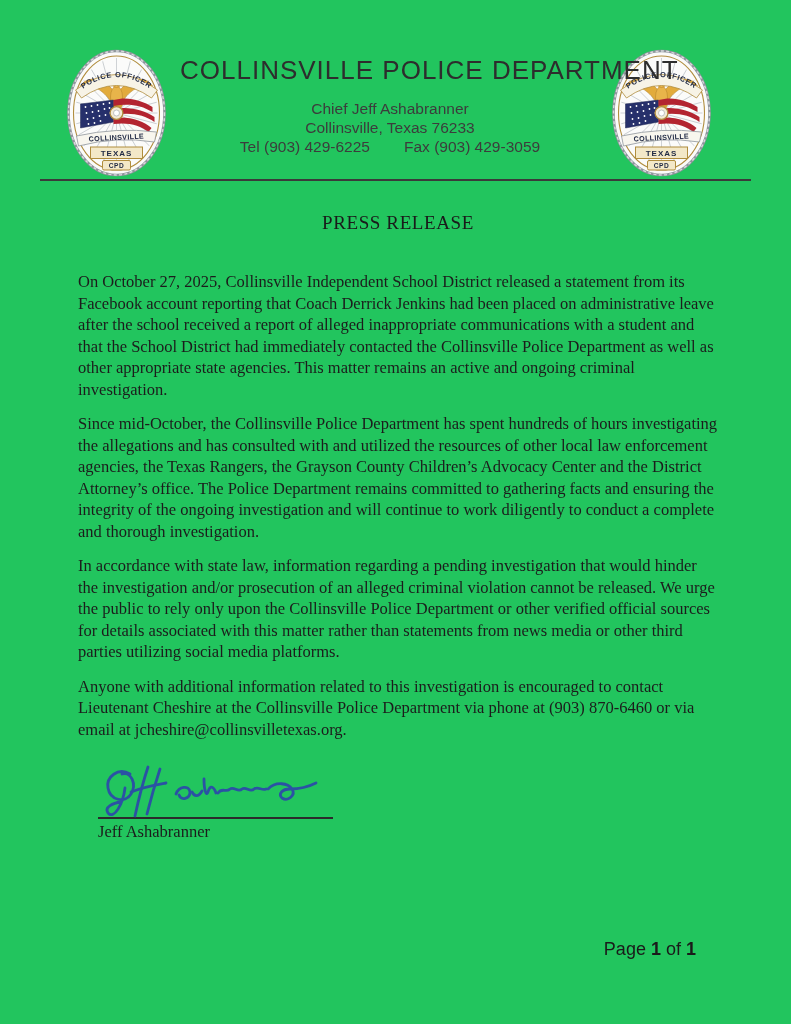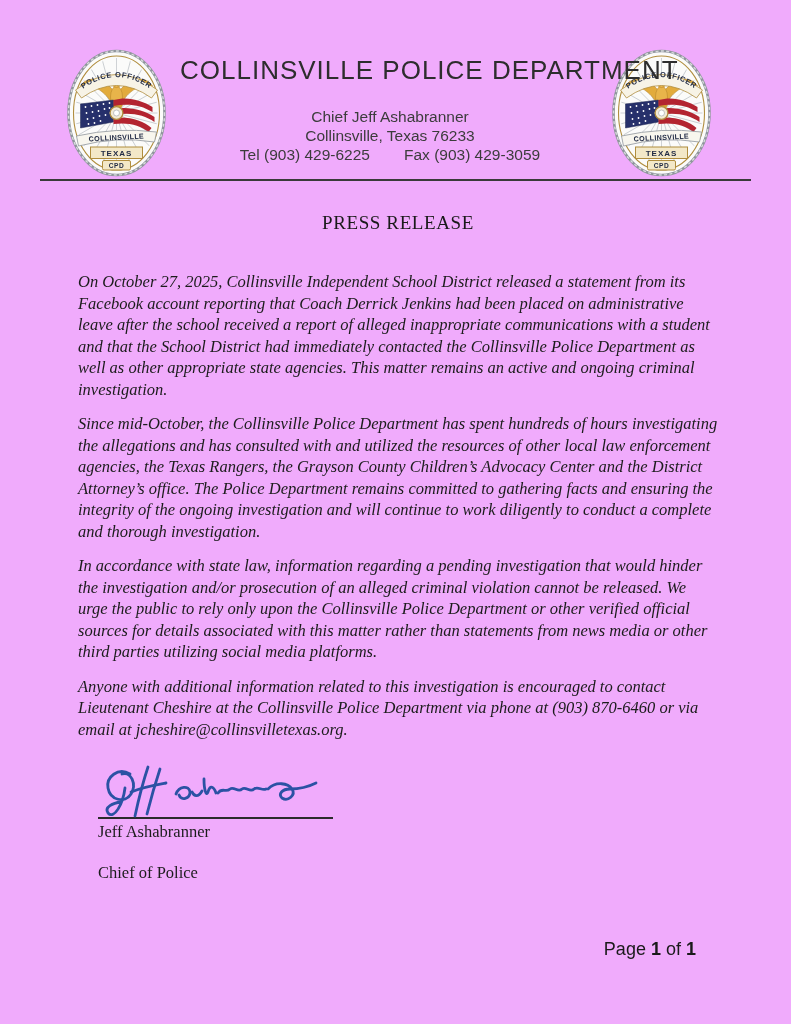--- a/index.html
+++ b/index.html
@@ -4,51 +4,51 @@
 <style>
   * { margin: 0; padding: 0; box-sizing: border-box; }
   html, body { background: #ffffff; }
   body {
     width: 791px; height: 1024px;
     position: relative;
     font-family: "Liberation Serif", serif;
     color: #1e1e1e;
     overflow: hidden;
   }
-  .page { position: absolute; inset: 0; background: #f0abfc; }
+  .page { position: absolute; inset: 0; background: #22c55e; }
 
   
   .letterhead { position: absolute; top: 0; left: 0; right: 0; height: 184px; }
   .badge { position: absolute; top: 47px; width: 113px; height: 132px; }
   .badge.left  { left: 60px; }
   .badge.right { left: 605px; }
   .head-text {
     position: absolute; top: 55px; left: 180px; width: 420px;
     text-align: center;
     font-family: "Liberation Sans", sans-serif;
   }
   .dept-title {
     font-size: 26px; font-weight: 400; letter-spacing: 1px;
     color: #2d2d2d; white-space: nowrap;
   }
-  .head-sub { margin-top: 21px; font-size: 15.5px; line-height: 19px; color: #3c3c3c; }
+  .head-sub { margin-top: 13px; font-size: 15.5px; line-height: 19px; color: #3c3c3c; }
   .telfax span { display: inline-block; }
   .telfax .gap { width: 34px; }
   .rule {
     position: absolute; top: 179px; left: 40px; width: 711px; height: 2px;
     background: #3a3a3a;
   }
 
   
   .content { position: absolute; left: 78px; top: 212px; width: 640px; }
   .pr-title {
     text-align: center; font-weight: normal; font-size: 19px;
     letter-spacing: 0.6px; color: #1a1a1a;
   }
-  .paras { margin-top: 37px; font-style: italic; }
+  .paras { margin-top: 37px; }
   .paras p {
     font-size: 16.5px; line-height: 21.5px; color: #1c1c1c;
     margin-bottom: 13px; text-align: left;
   }
 
   
   .sig-block { margin-top: 22px; margin-left: 20px; }
   .sig-art { display: block; width: 240px; height: 62px; }
   .sig-line { width: 235px; border-top: 2px solid #2b2b2b; margin-top: -7px; }
   .signer-name { margin-top: 3px; font-size: 16.5px; color: #1c1c1c; }
@@ -191,21 +191,20 @@
           <path d="M33,30 C45,25 57,23 68,21"></path>
           <path d="M78,32 C81,24 91,23 92,30 C92,37 83,39 81,33"></path>
           <path d="M94,30 C96,34 100,36 104,29"></path>
           <path d="M106,17 C106,27 108,35 110,30 C112,22 116,25 118,31"></path>
           <path d="M120,31 C124,25 128,31 132,27 C136,24 140,31 144,27 C148,24 152,31 156,27 C160,24 164,29 168,27"></path>
           <path d="M170,27 C178,19 190,21 194,27 C198,33 190,40 184,36 C180,32 184,27 192,27 C202,27 210,25 218,21"></path>
         </g>
       </svg>
       <div class="sig-line"></div>
       <div class="signer-name">Jeff Ashabranner</div>
-      <div class="signer-title">Chief of Police</div>
     </div>
   </div>
 
   <div class="page-footer">
     <span>Page</span>
     <b>1</b>
     <span>of</span>
     <b>1</b>
   </div>
 

